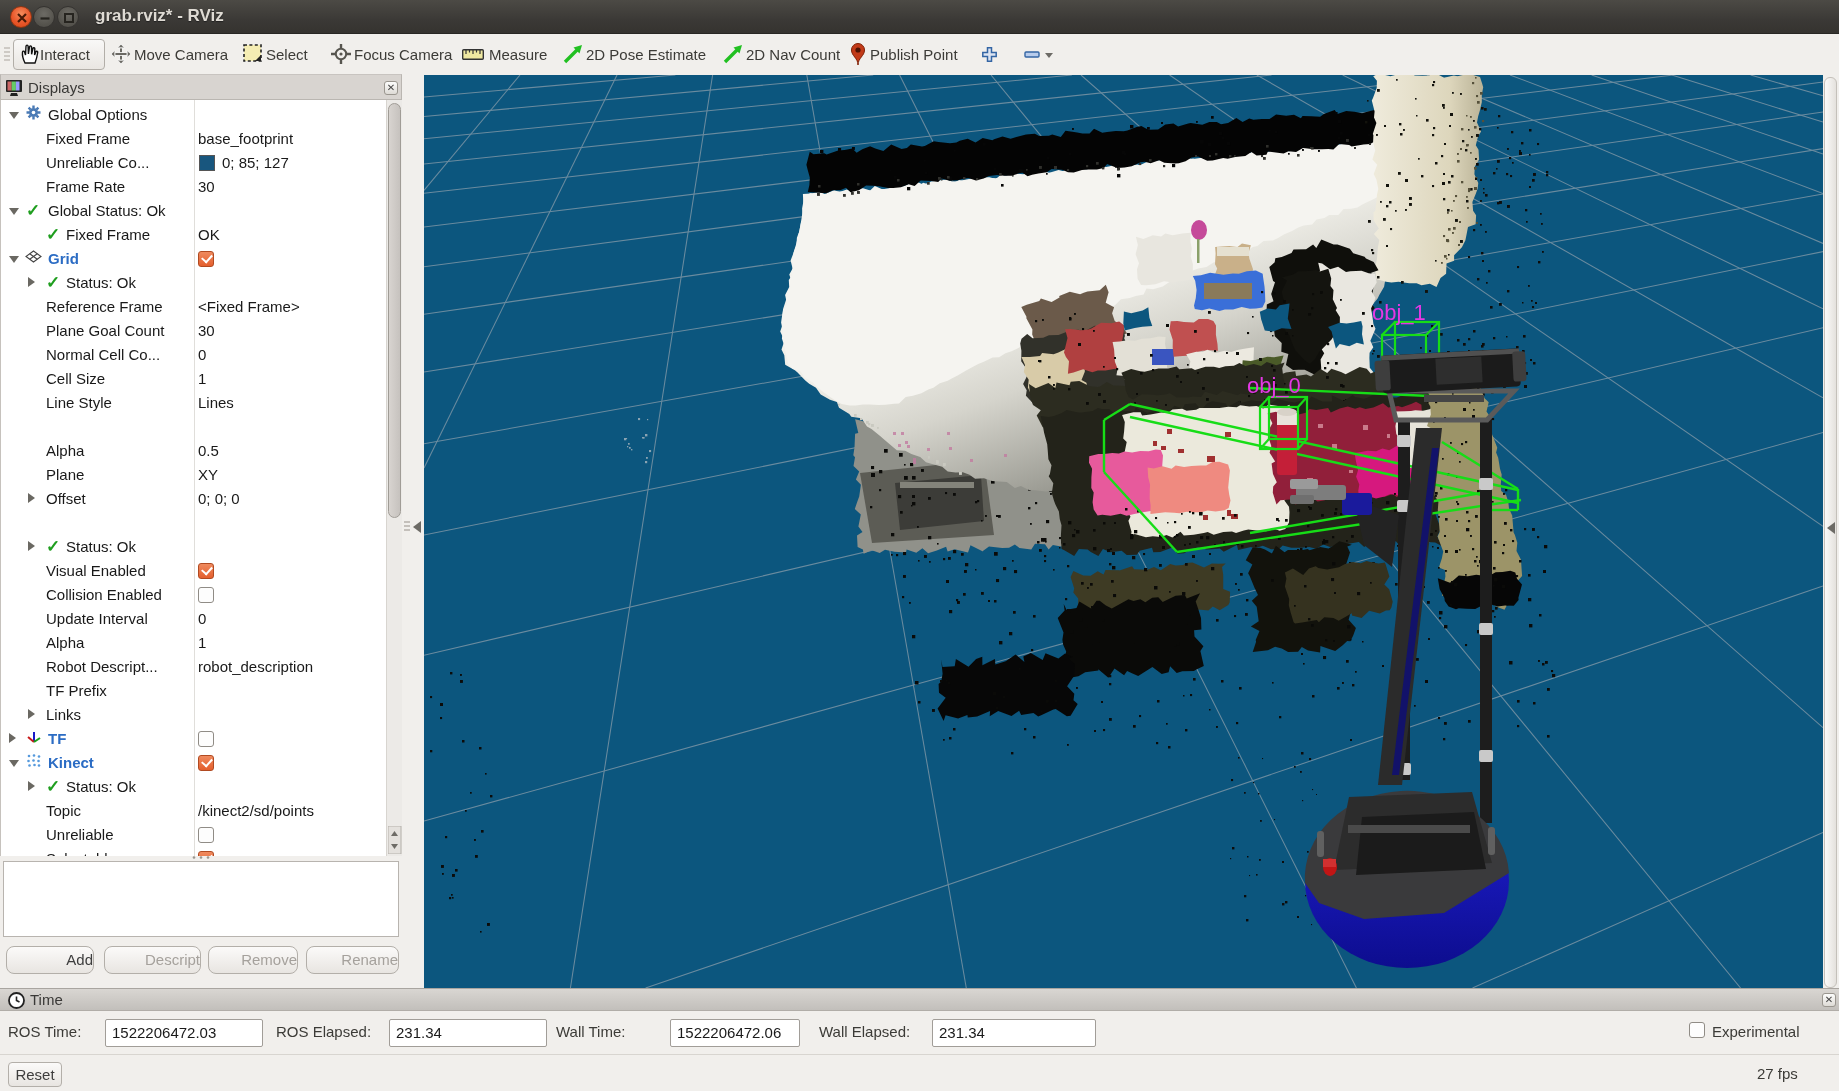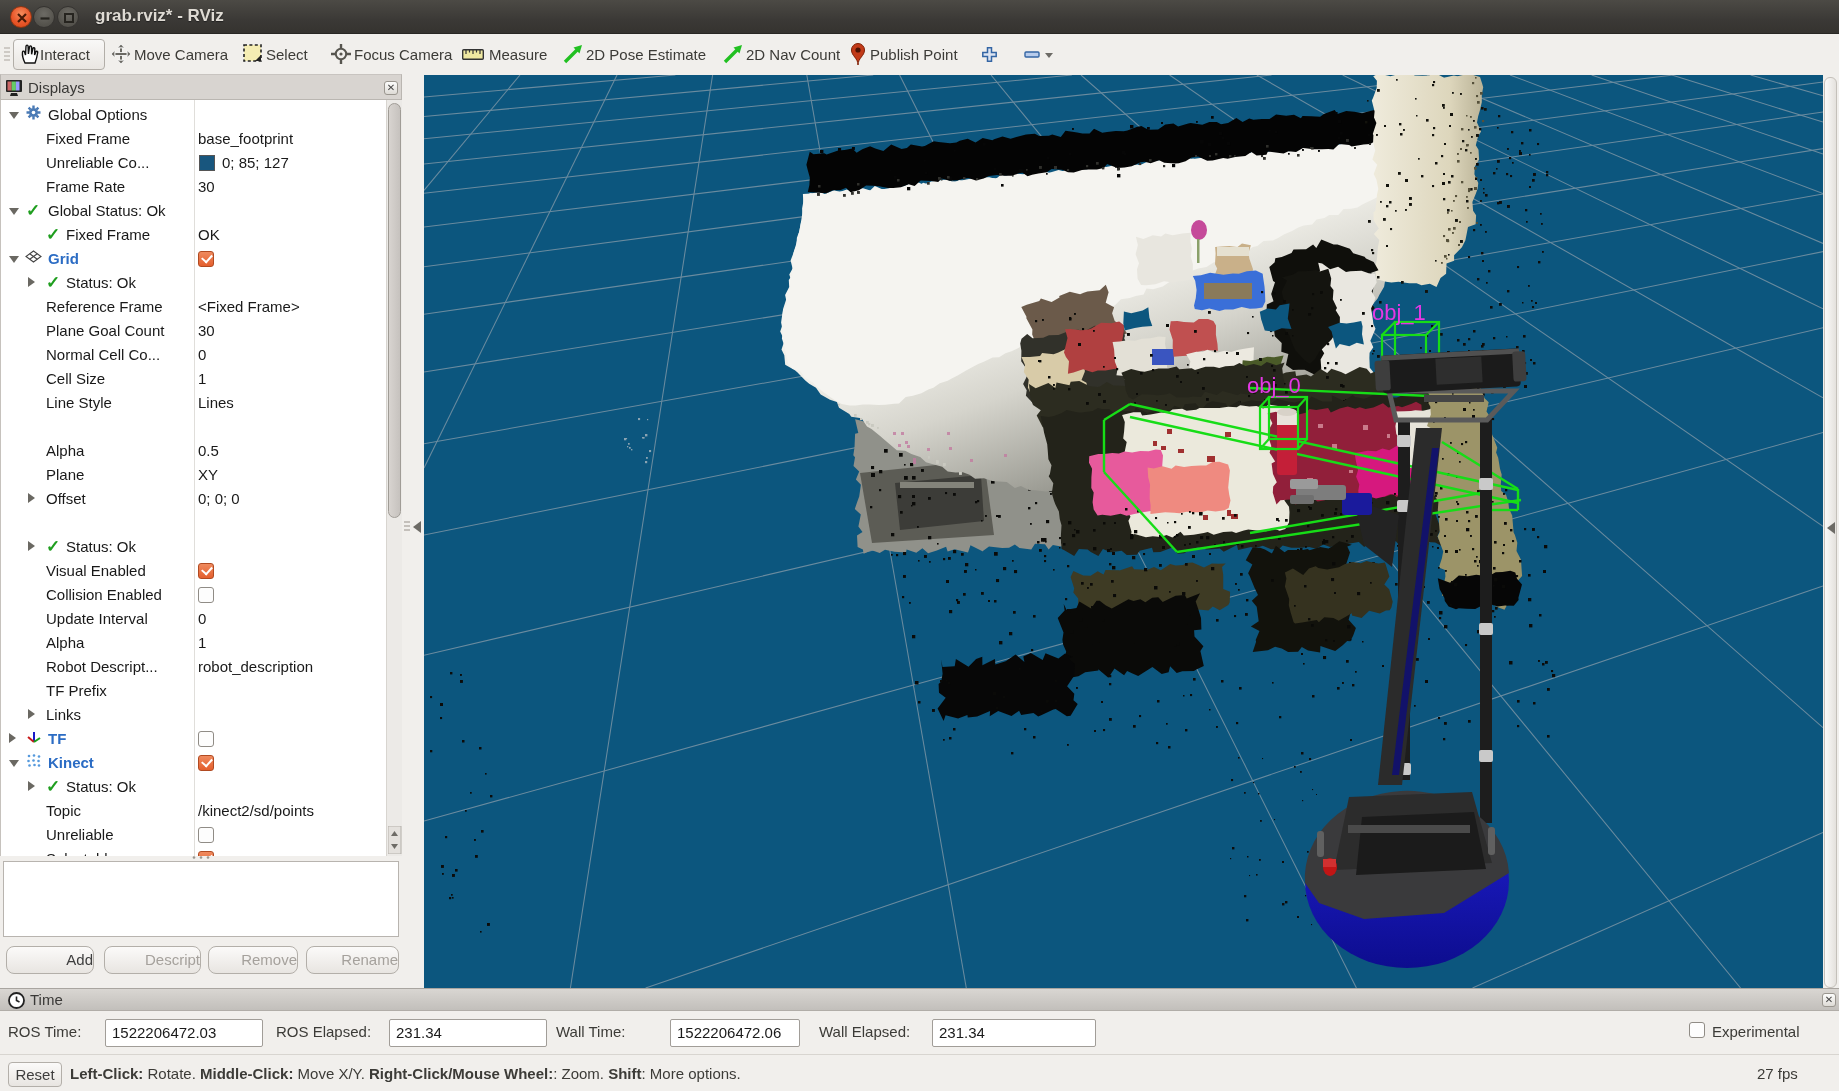--- a/index.html
+++ b/index.html
@@ -1556,15 +1556,14 @@
   <div class="tinput" style="left:670px;width:130px">1522206472.06</div>
   <div class="tlabel" style="left:819px">Wall Elapsed:</div>
   <div class="tinput" style="left:932px;width:164px">231.34</div>
   <div class="cbox off" style="left:1689px;top:10px;position:absolute"></div>
   <div class="tlabel" style="left:1712px">Experimental</div>
 </div>
 <div id="statusbar">
   <div id="resetbtn">
       <div style="margin-top:3px">Reset</div>
     </div>
-  <div id="statustext"><b>Left-Click:</b> Rotate. <b>Middle-Click:</b> Move X/Y. <b>Right-Click/Mouse Wheel:</b>: Zoom. <b>Shift</b>: More options.</div>
   <div id="fps">27 fps</div>
 </div>
 
 </body></html>

